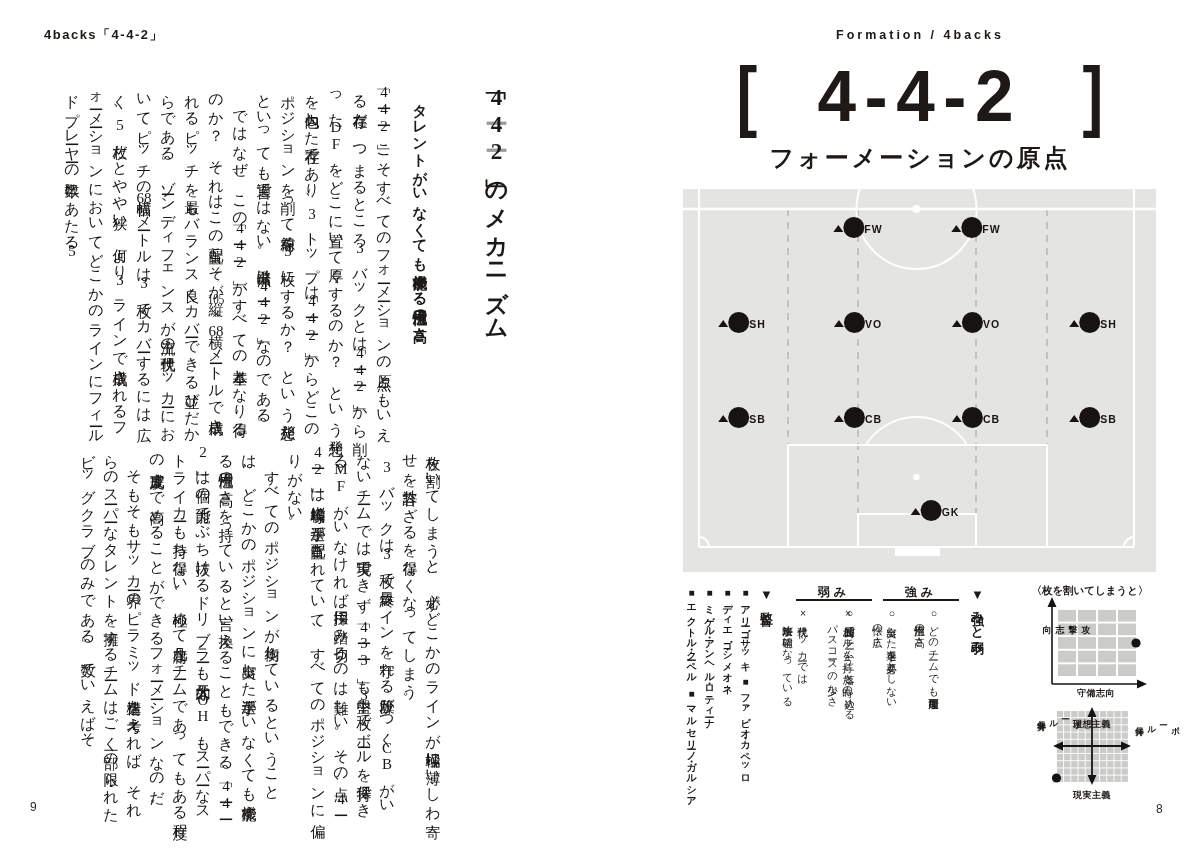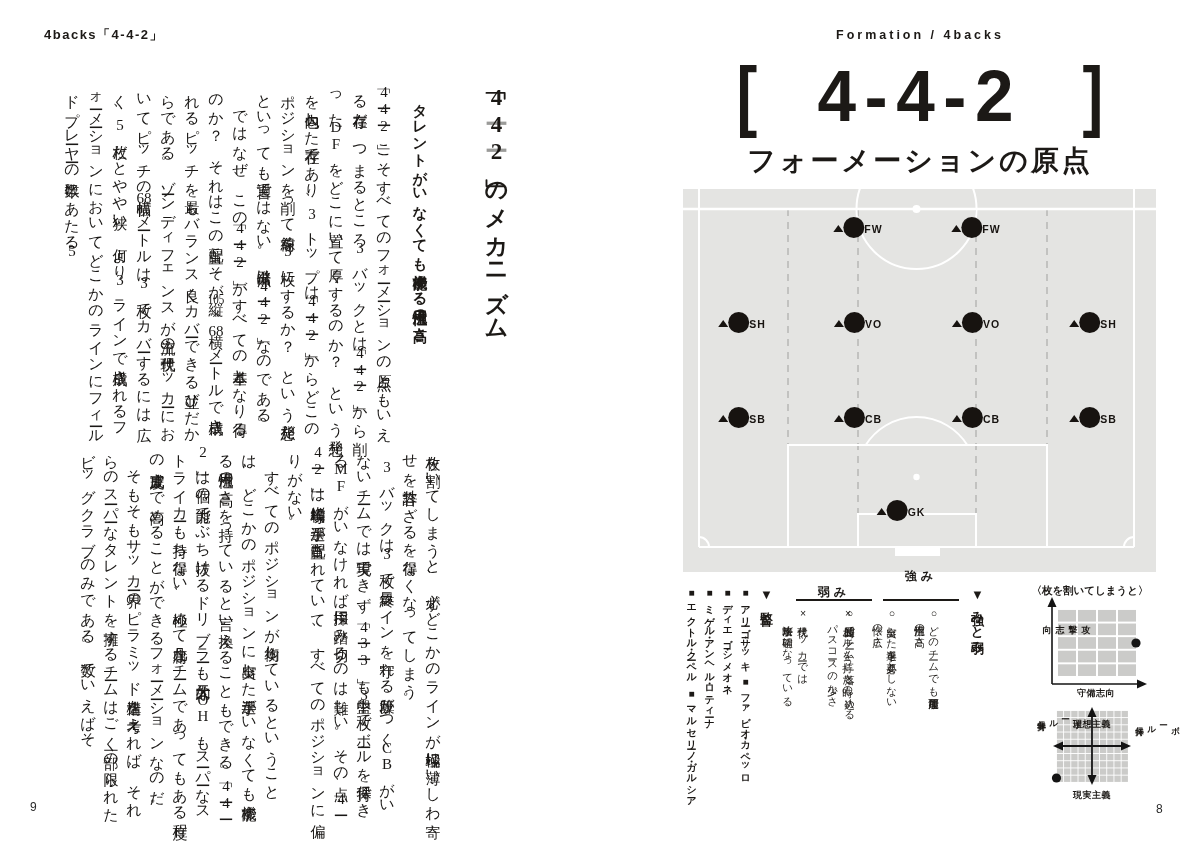--- a/index.html
+++ b/index.html
@@ -28,42 +28,42 @@
   .rp-pagenum{left:556px;top:802px;}
 
   
   .rp-eyebrow{position:absolute;left:40px;top:28px;width:560px;text-align:center;
               font-size:12.5px;font-weight:700;letter-spacing:3px;}
   .rp-title-row{position:absolute;left:40px;top:46px;width:560px;height:98px;display:flex;
                 align-items:center;justify-content:center;gap:52px;}
   .bracket{font-size:78px;font-weight:600;transform:scaleX(0.8);line-height:1;}
   .rp-title{font-size:73px;font-weight:800;letter-spacing:9px;line-height:1;transform:scaleX(0.95);}
   .rp-subtitle{position:absolute;left:40px;top:142px;width:560px;text-align:center;
-               font-family:"Liberation Serif","DejaVu Serif",serif;font-weight:700;font-size:28px;letter-spacing:3px;}
+               font-family:"Liberation Serif","DejaVu Serif",serif;font-weight:700;font-size:24px;letter-spacing:3px;}
 
   
   .pitch{position:absolute;left:83px;top:189px;width:473px;height:383px;background:#e4e4e2;overflow:hidden;}
   .pitch svg{position:absolute;left:0;top:0;}
   .player{position:absolute;display:flex;align-items:center;transform:translateX(-50%);}
   .pcap{width:0;height:0;border-left:5px solid transparent;border-right:5px solid transparent;
         border-bottom:7px solid #171310;margin-bottom:-1px;}
   .pdot{width:21px;height:21px;border-radius:50%;background:#171310;}
   .plabel{margin-top:3px;font-size:10.5px;font-weight:700;letter-spacing:1px;color:#171310;}
 
   
   .managers{position:absolute;left:80px;top:587px;width:74px;height:238px;font-size:10px;line-height:18px;font-weight:600;}
   .managers-label{position:absolute;left:157px;top:587px;height:60px;font-size:13px;font-weight:800;}
   .sw-label{position:absolute;left:368px;top:587px;height:110px;font-size:13px;font-weight:800;}
   .group-label{position:absolute;text-align:center;font-size:12px;font-weight:700;letter-spacing:4px;}
   .group-rule{position:absolute;height:1.5px;background:#1c1916;}
   .weak-label{left:196px;top:584px;width:76px;}
   .weak-rule{left:196px;top:599px;width:76px;}
   .weak-items{position:absolute;left:198px;top:607px;width:72px;height:150px;
               font-size:10.5px;line-height:15px;white-space:pre-line;}
-  .strong-label{left:283px;top:568px;width:76px;}
+  .strong-label{left:283px;top:584px;width:76px;}
   .strong-rule{left:283px;top:599px;width:76px;}
   .strong-items{position:absolute;left:285px;top:607px;width:70px;height:165px;
                 font-size:10.5px;line-height:14px;white-space:pre-line;}
 
   
   .radar-title{position:absolute;left:430px;top:584px;width:120px;text-align:center;font-size:10.5px;font-weight:700;}
   .grid{position:absolute;background-color:#cbcbc9;
         background-image:linear-gradient(to right,#fff 0 2px,transparent 2px),
                          linear-gradient(to bottom,#fff 0 2px,transparent 2px);}
   .grid1{left:456px;top:608px;width:80px;height:68px;background-size:20px 13.6px;}
@@ -180,21 +180,21 @@
       <div class="player" style="left:293px;top:218px">
           <span class="pcap"></span>
           <span class="pdot"></span>
           <span class="plabel">CB</span>
         </div>
       <div class="player" style="left:410px;top:218px">
           <span class="pcap"></span>
           <span class="pdot"></span>
           <span class="plabel">SB</span>
         </div>
-      <div class="player" style="left:218px;top:311px">
+      <div class="player" style="left:252px;top:311px">
           <span class="pcap"></span>
           <span class="pdot"></span>
           <span class="plabel">GK</span>
         </div>
     </div>
 
     <div class="managers vert">
       <p>■アリーゴ・サッキ　■ファビオ・カペッロ</p>
       <p>■ディエゴ・シメオネ</p>
       <p>■ミゲル・アンヘル・ロティーナ</p>

